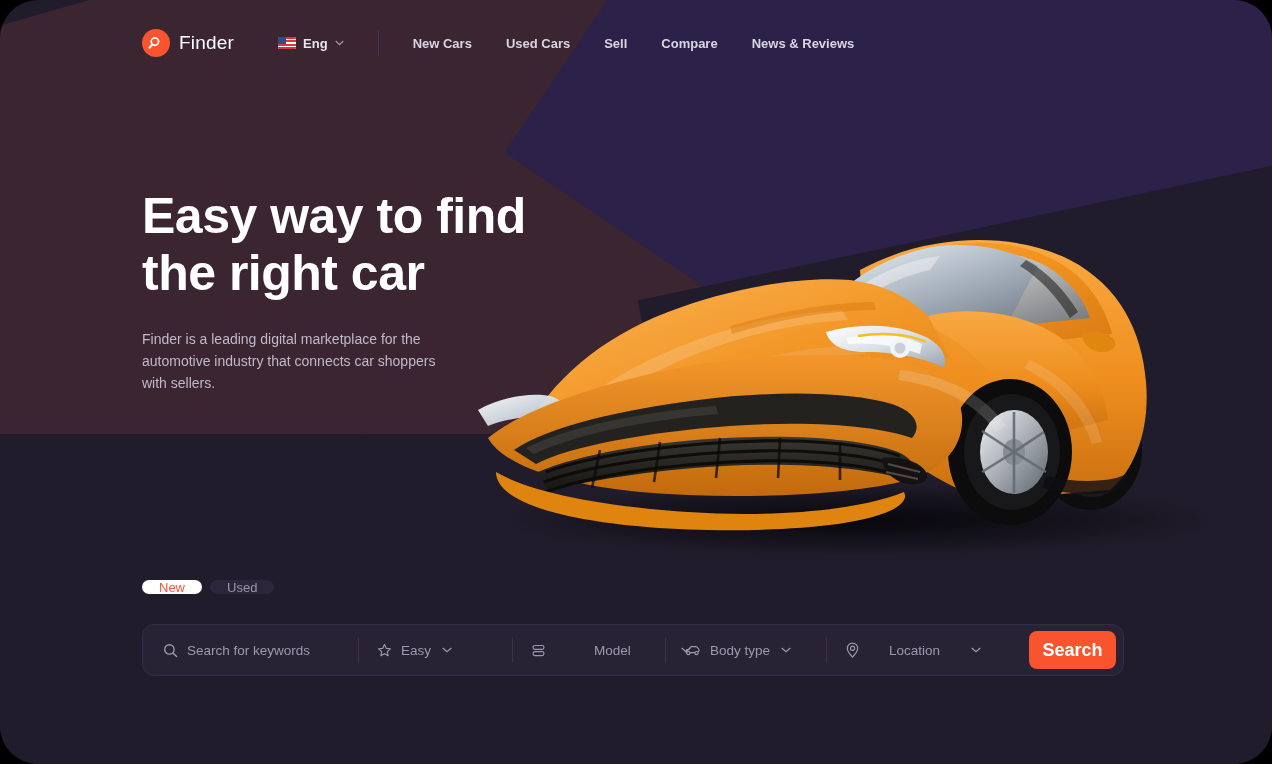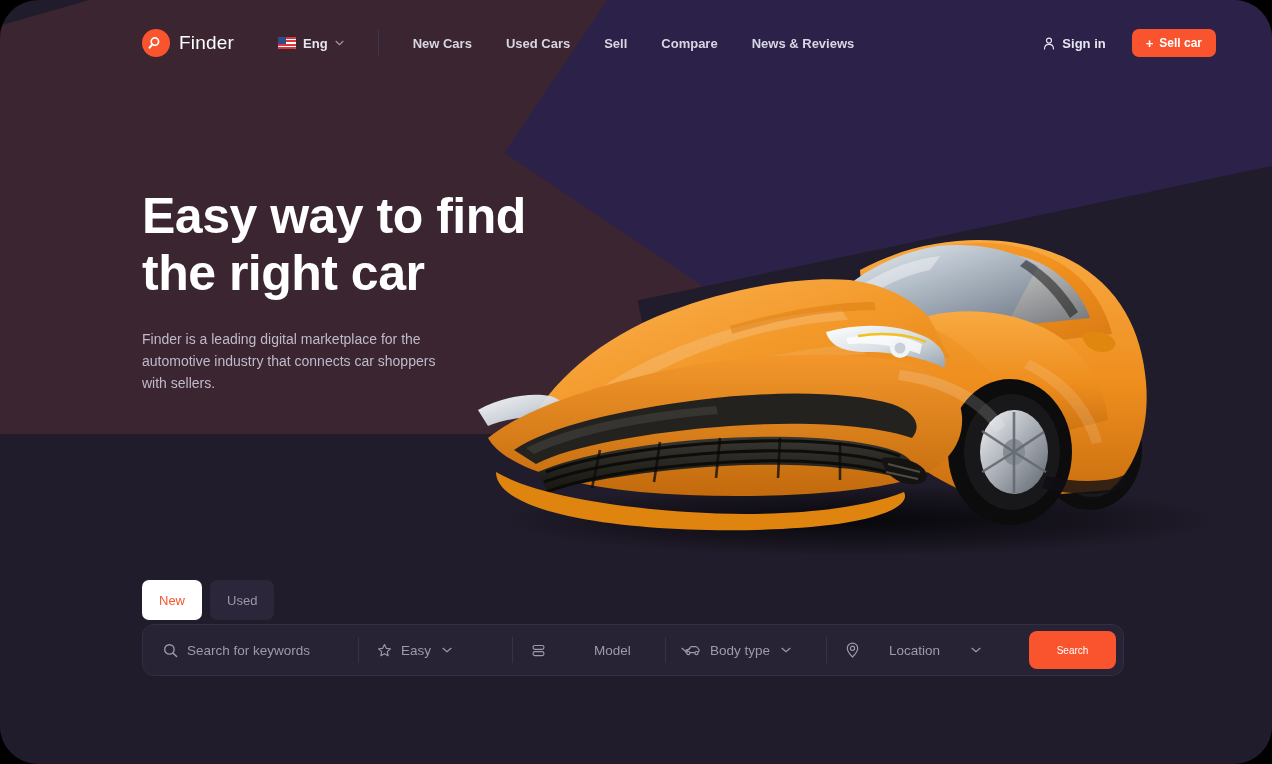--- a/index.html
+++ b/index.html
@@ -205,21 +205,21 @@
   
   .tabs {
     position: absolute;
     left: 142px;
     top: 580px;
     display: flex;
     gap: 8px;
     z-index: 25;
   }
   .tab {
-    height: 40px;
+    height: 14px;
     padding: 0 17px;
     border-radius: 7px;
     display: flex; align-items: center;
     font-size: 13px;
     font-family: "Liberation Sans", sans-serif;
     border: none;
     cursor: pointer;
   }
   .tab.active { background: #FFFFFF; color: #F9542E; }
   .tab.inactive { background: #2B2639; color: #9B96AB; }
@@ -261,22 +261,22 @@
   .search-btn {
     margin-left: auto;
     margin-right: 7px;
     width: 87px;
     height: 38px;
     border: none;
     border-radius: 8px;
     background: #F9542E;
     color: #FFFFFF;
     font-family: "Liberation Sans", sans-serif;
-    font-size: 10px;
-    font-weight: normal;
+    font-size: 18px;
+    font-weight: bold;
     cursor: pointer;
     text-align: center;
   }
 
   svg.ic { display: block; flex: none; }
 </style>
 </head>
 <body>
 
 <div id="page">
@@ -318,36 +318,20 @@
     <div class="divider-v"></div>
 
     <nav class="nav">
       <a>New Cars</a>
       <a>Used Cars</a>
       <a>Sell</a>
       <a>Compare</a>
       <a>News &amp; Reviews</a>
     </nav>
 
-    <div class="header-right">
-      <div class="signin">
-        <span>
-          <svg class="ic" width="12" height="13" viewBox="0 0 12 13">
-            <circle cx="6" cy="3.6" r="2.5" fill="none" stroke="#E7E5EE" stroke-width="1.15"></circle>
-            <path d="M1.5 12 C1.5 8.9 3.6 7.4 6 7.4 C8.4 7.4 10.5 8.9 10.5 12" fill="none" stroke="#E7E5EE" stroke-width="1.15" stroke-linecap="round"></path>
-          </svg>
-        </span>
-        <span>Sign in</span>
-      </div>
-
-      <button class="sell-btn">
-        <span class="plus-glyph">+</span>
-        <span>Sell car</span>
-      </button>
-    </div>
   </header>
 
   <div class="car-stage">
     <svg viewBox="0 0 830 440" xmlns="http://www.w3.org/2000/svg">
       <defs>
         <linearGradient id="bodyTop" x1="0" y1="0" x2="1" y2="1">
           <stop offset="0" stop-color="#F6A13B"></stop>
           <stop offset=".45" stop-color="#F2921F"></stop>
           <stop offset="1" stop-color="#D97A14"></stop>
         </linearGradient>

